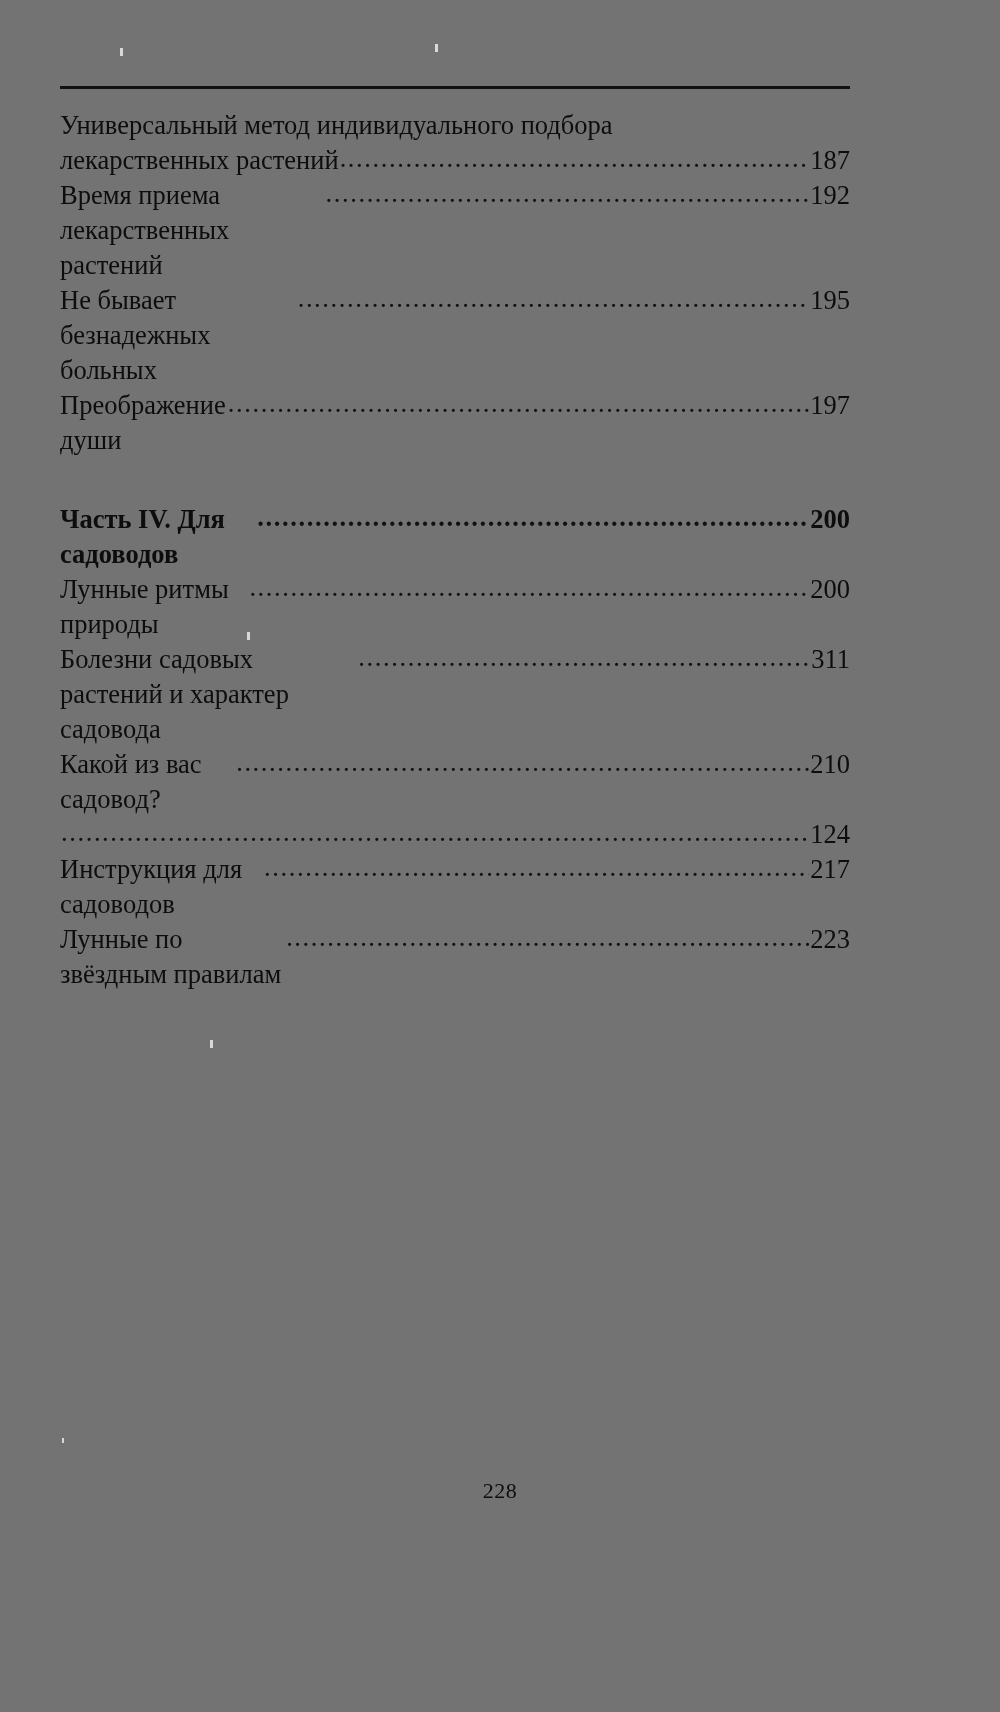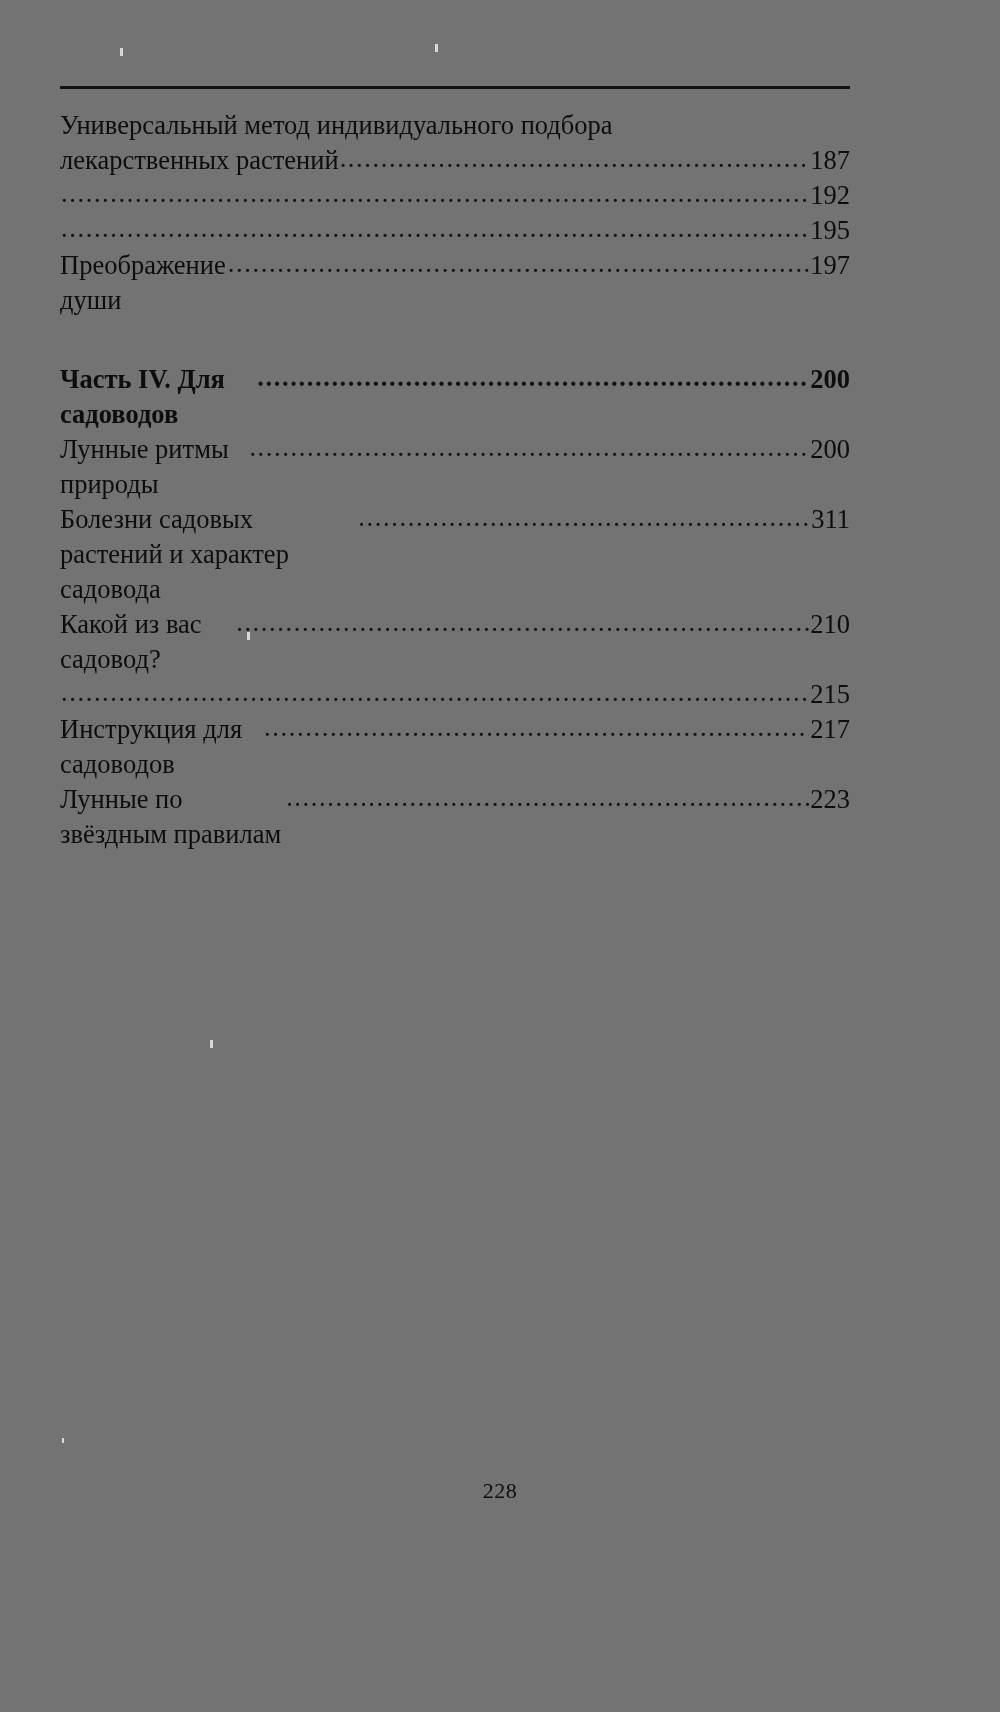--- a/index.html
+++ b/index.html
@@ -131,25 +131,27 @@
     <div class="entry wrap">
       <span class="line1">Универсальный метод индивидуального подбора</span>
       <span class="line2">
         <span class="title">лекарственных растений</span>
         <span class="dots">...................................................................................................</span>
         <span class="page-no">187</span>
       </span>
     </div>
 
     <div class="entry">
+      <span class="title">Время приема лекарственных растений </span>
       <span class="dots">...................................................................................................</span>
       <span class="page-no">192</span>
     </div>
 
     <div class="entry">
+      <span class="title">Не бывает безнадежных больных </span>
       <span class="dots">...................................................................................................</span>
       <span class="page-no">195</span>
     </div>
 
     <div class="entry">
       <span class="title">Преображение души </span>
       <span class="dots">...................................................................................................</span>
       <span class="page-no">197</span>
     </div>
 
@@ -174,21 +176,21 @@
     </div>
 
     <div class="entry">
       <span class="title">Какой из вас садовод?</span>
       <span class="dots">...................................................................................................</span>
       <span class="page-no">210</span>
     </div>
 
     <div class="entry">
       <span class="dots">...................................................................................................</span>
-      <span class="page-no">215</span>
+      <span class="page-no">124</span>
     </div>
 
     <div class="entry">
       <span class="title">Инструкция для садоводов </span>
       <span class="dots">...................................................................................................</span>
       <span class="page-no">217</span>
     </div>
 
     <div class="entry">
       <span class="title">Лунные по звёздным правилам </span>

